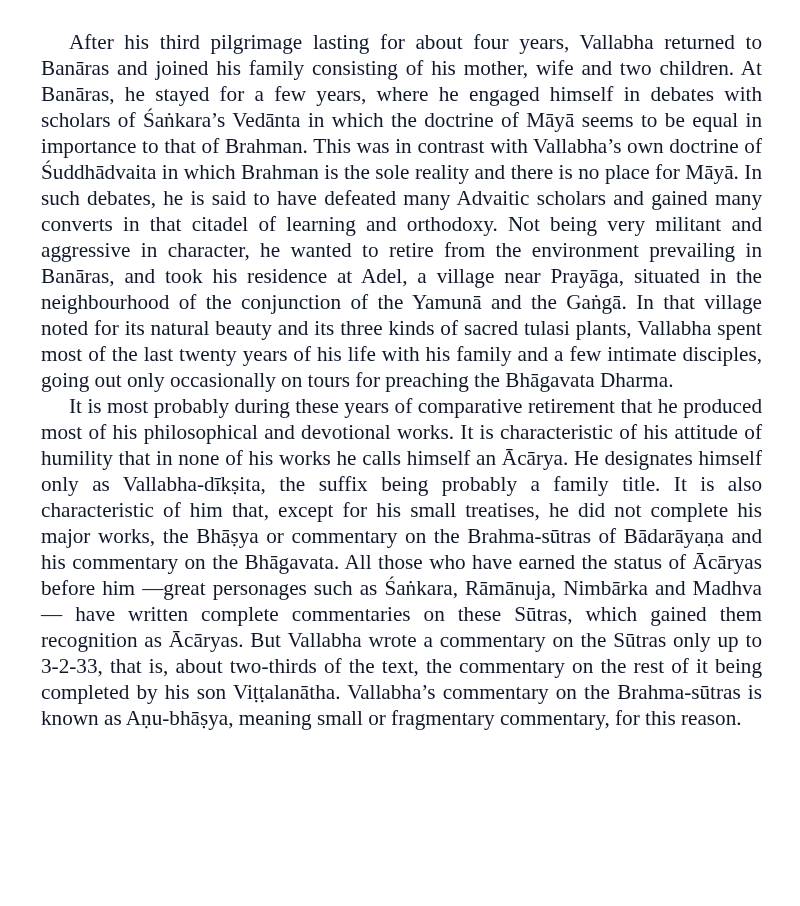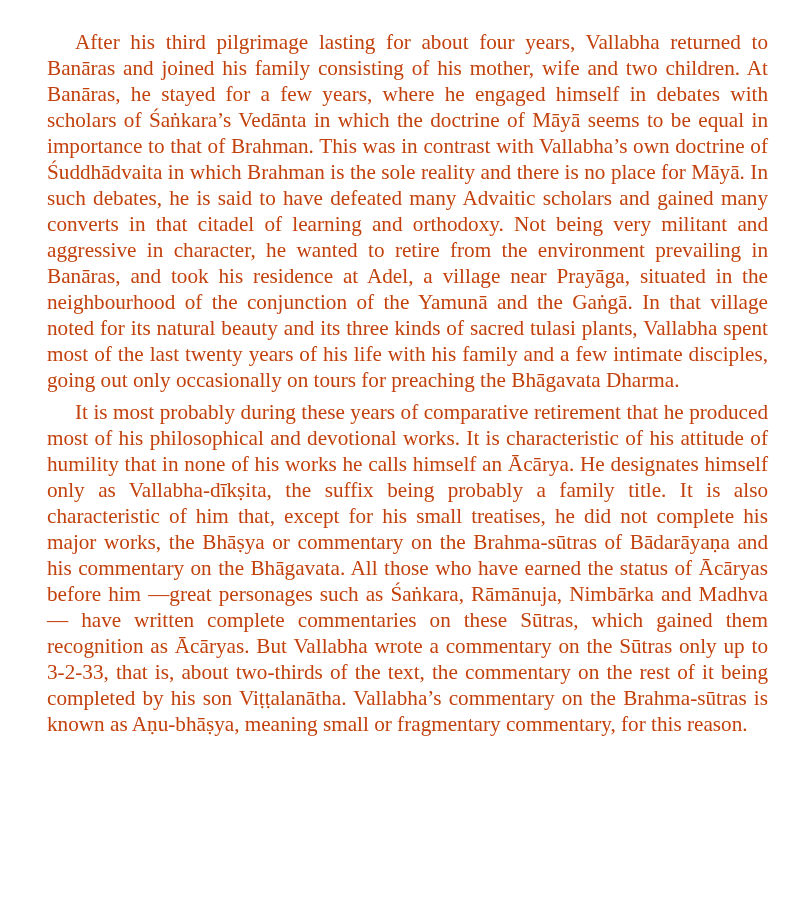--- a/index.html
+++ b/index.html
@@ -8,37 +8,36 @@
       background: #ffffff;
     }
     body {
       width: 800px;
       height: 906px;
       position: relative;
       overflow: hidden;
     }
     .page {
       position: absolute;
-      left: 47px;
+      left: 41px;
       top: 29px;
       width: 721px;
       font-family: "Liberation Serif", "DejaVu Serif", serif;
       font-size: 21.2px;
       line-height: 26px;
-      color: #c2410c;
+      color: #0f172a;
       text-align: justify;
       -webkit-font-smoothing: antialiased;
     }
     .para {
       margin: 0;
       text-indent: 28px;
       hyphens: none;
     }
     .para + .para {
-      margin-top: 6px;
     }
   </style>
 </head>
 <body>
 
 <div class="page">
   <p class="para">After his third pilgrimage lasting for about four years, Vallabha returned to Banāras and joined his family consisting of his mother, wife and two children. At Banāras, he stayed for a few years, where he engaged himself in debates with scholars of Śaṅkara’s Vedānta in which the doctrine of Māyā seems to be equal in importance to that of Brahman. This was in contrast with Vallabha’s own doctrine of Śuddhādvaita in which Brahman is the sole reality and there is no place for Māyā. In such debates, he is said to have defeated many Advaitic scholars and gained many converts in that citadel of learning and orthodoxy. Not being very militant and aggressive in character, he wanted to retire from the environment prevailing in Banāras, and took his residence at Adel, a village near Prayāga, situated in the neighbourhood of the conjunction of the Yamunā and the Gaṅgā. In that village noted for its natural beauty and its three kinds of sacred tulasi plants, Vallabha spent most of the last twenty years of his life with his family and a few intimate disciples, going out only occasionally on tours for preaching the Bhāgavata Dharma.</p>
   <p class="para">It is most probably during these years of comparative retirement that he produced most of his philosophical and devotional works. It is characteristic of his attitude of humility that in none of his works he calls himself an Ācārya. He designates himself only as Vallabha-dīkṣita, the suffix being probably a family title. It is also characteristic of him that, except for his small treatises, he did not complete his major works, the Bhāṣya or commentary on the Brahma-sūtras of Bādarāyaṇa and his commentary on the Bhāgavata. All those who have earned the status of Ācāryas before him —great personages such as Śaṅkara, Rāmānuja, Nimbārka and Madhva— have written complete commentaries on these Sūtras, which gained them recognition as Ācāryas. But Vallabha wrote a commentary on the Sūtras only up to 3-2-33, that is, about two-thirds of the text, the commentary on the rest of it being completed by his son Viṭṭalanātha. Vallabha’s commentary on the Brahma-sūtras is known as Aṇu-bhāṣya, meaning small or fragmentary commentary, for this reason.</p>
 </div>
 

